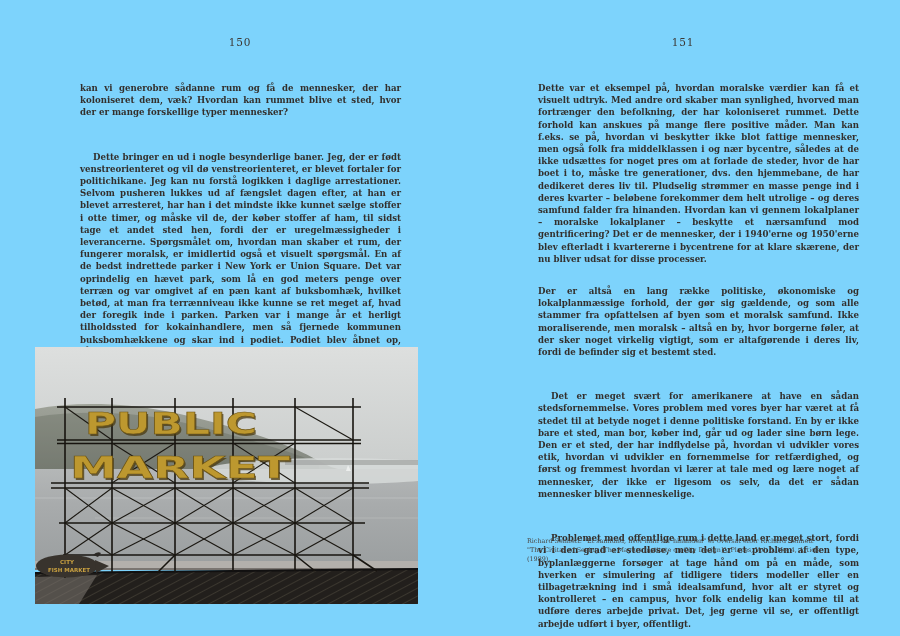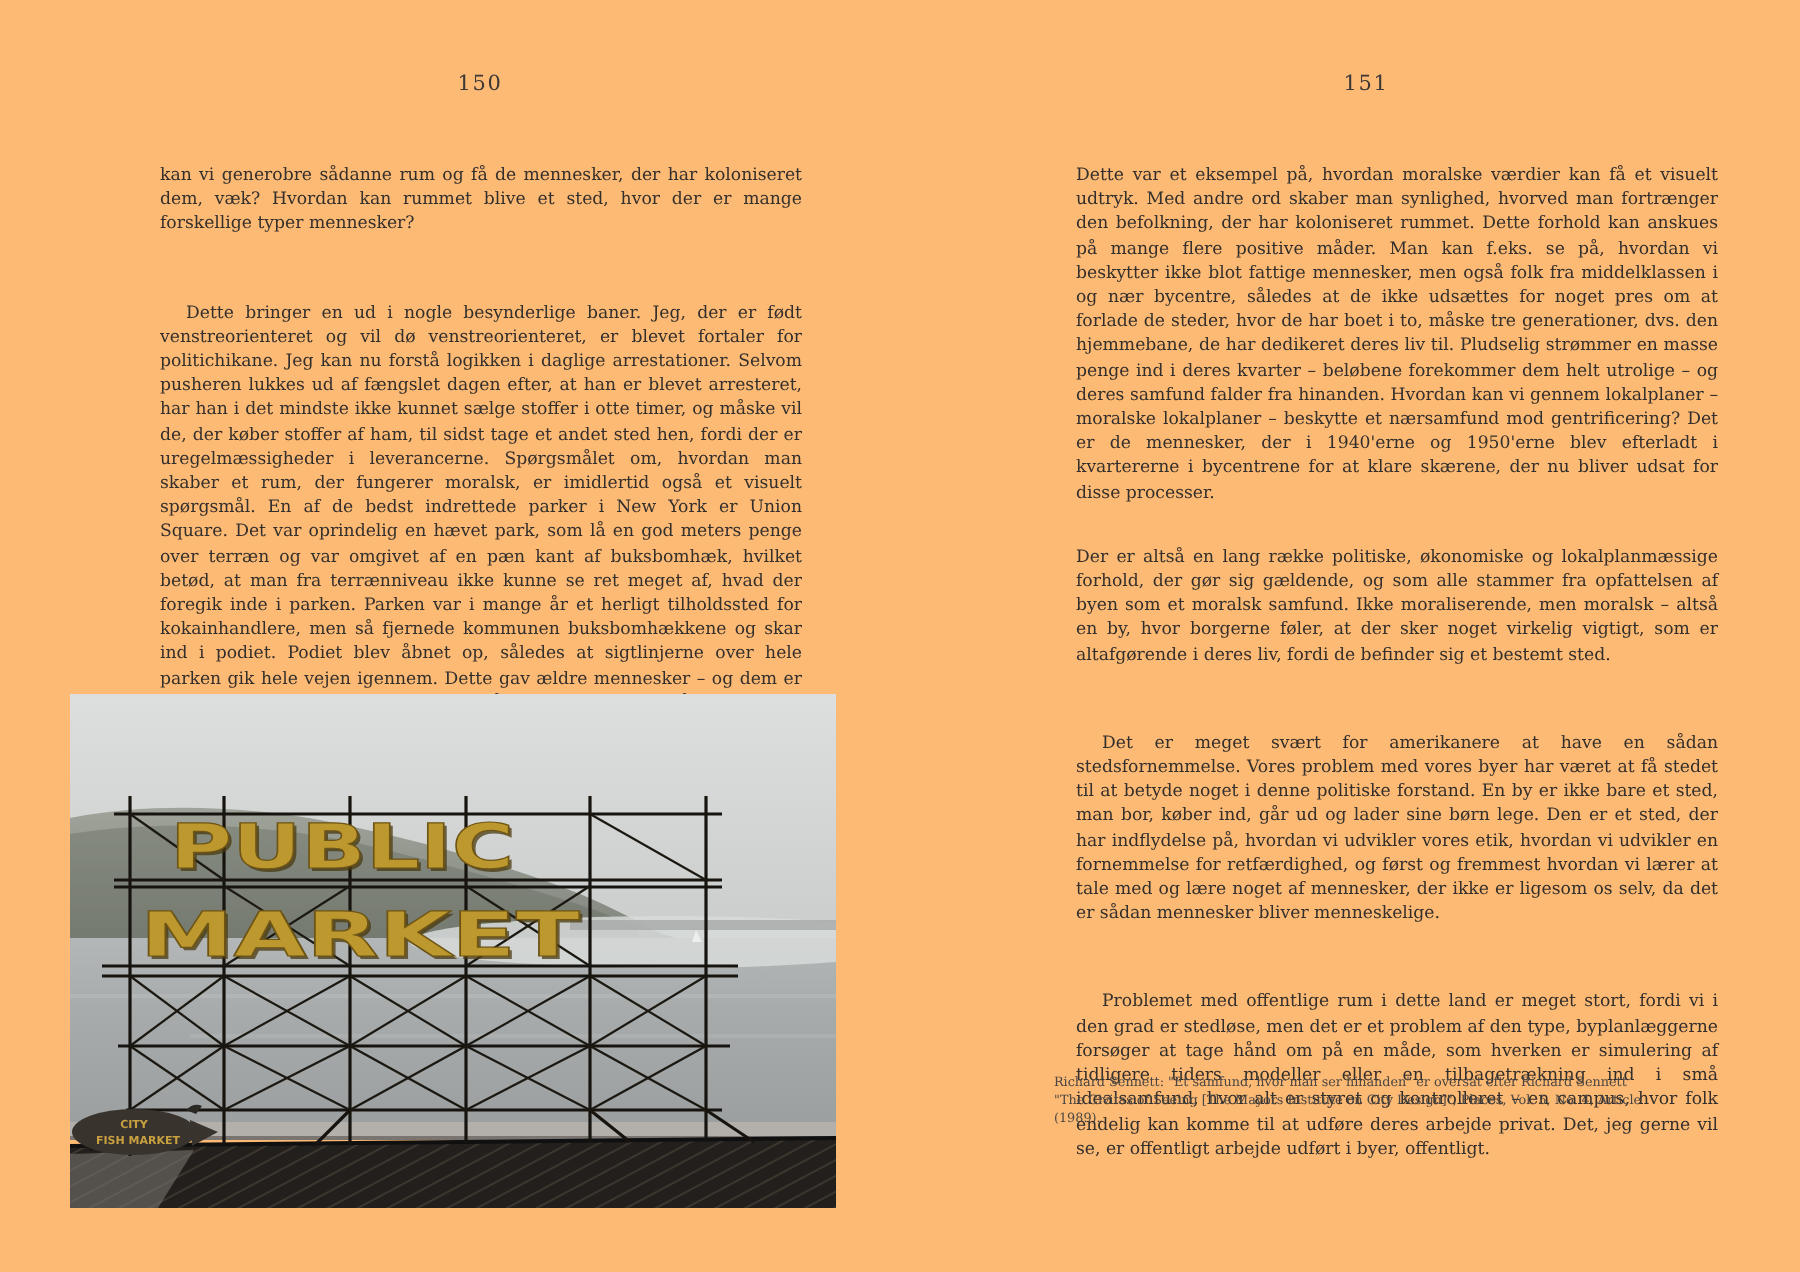--- a/index.html
+++ b/index.html
@@ -2,38 +2,38 @@
 <html lang="da"><head>
 <meta charset="utf-8">
 <style>
   html,body{margin:0;padding:0;}
   body{
     width:900px;height:636px;background:#ffffff;
     font-family:"DejaVu Serif", serif;
     color:#332f2c;
     position:relative;overflow:hidden;
   }
-  .spread{position:absolute;left:0;top:0;width:900px;height:636px;background:#fdba74;}
+  .spread{position:absolute;left:0;top:0;width:900px;height:636px;background:#7dd3fc;}
   .page{position:absolute;top:0;width:450px;height:636px;}
   .page.left{left:0;}
   .page.right{left:450px;}
   .page-number{
     position:absolute;top:36px;width:320px;text-align:center;
     font-size:10.5px;letter-spacing:0.8px;color:#3c3835;
   }
   .page.left .page-number{left:80px;}
   .page.right .page-number{left:73px;}
   .text-block{
     position:absolute;top:82px;width:321px;
     font-size:8.6px;line-height:12.2px;text-align:justify;
     color:#332f2c;
   }
   .page.left .text-block{left:80px;}
   .page.right .text-block{left:88px;}
-  .text-block p{margin:0;padding:0;}
+  .text-block p{margin:0;padding:0;font-weight:bold;}
   .text-block p.indent{text-indent:13px;margin-top:32px;}
   .text-block p.gap{margin-top:20px;}
   .photo{
     position:absolute;left:35px;top:347px;width:383px;height:257px;
     line-height:0;
   }
   .footnote{
     position:absolute;left:77px;top:537px;width:298px;
     font-size:6.4px;line-height:9px;color:#4a4643;text-align:left;
   }

